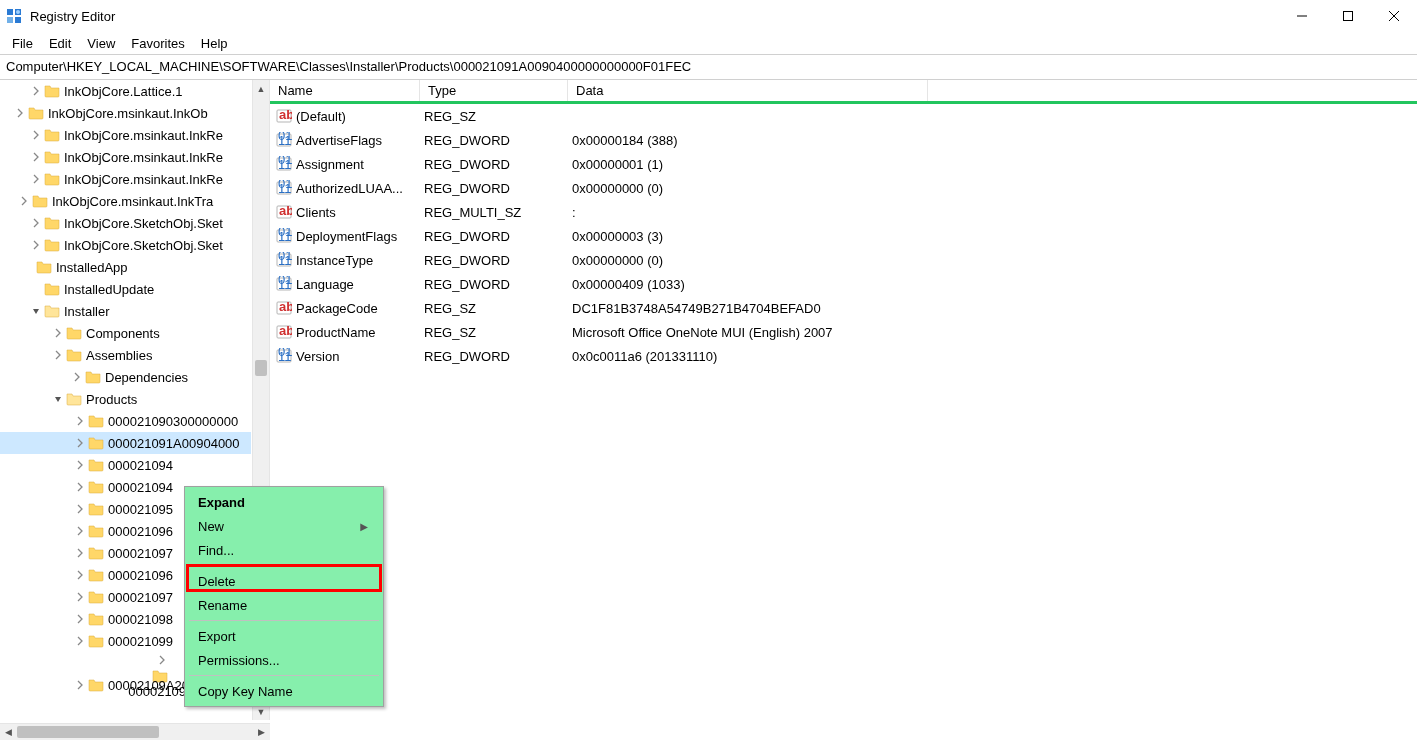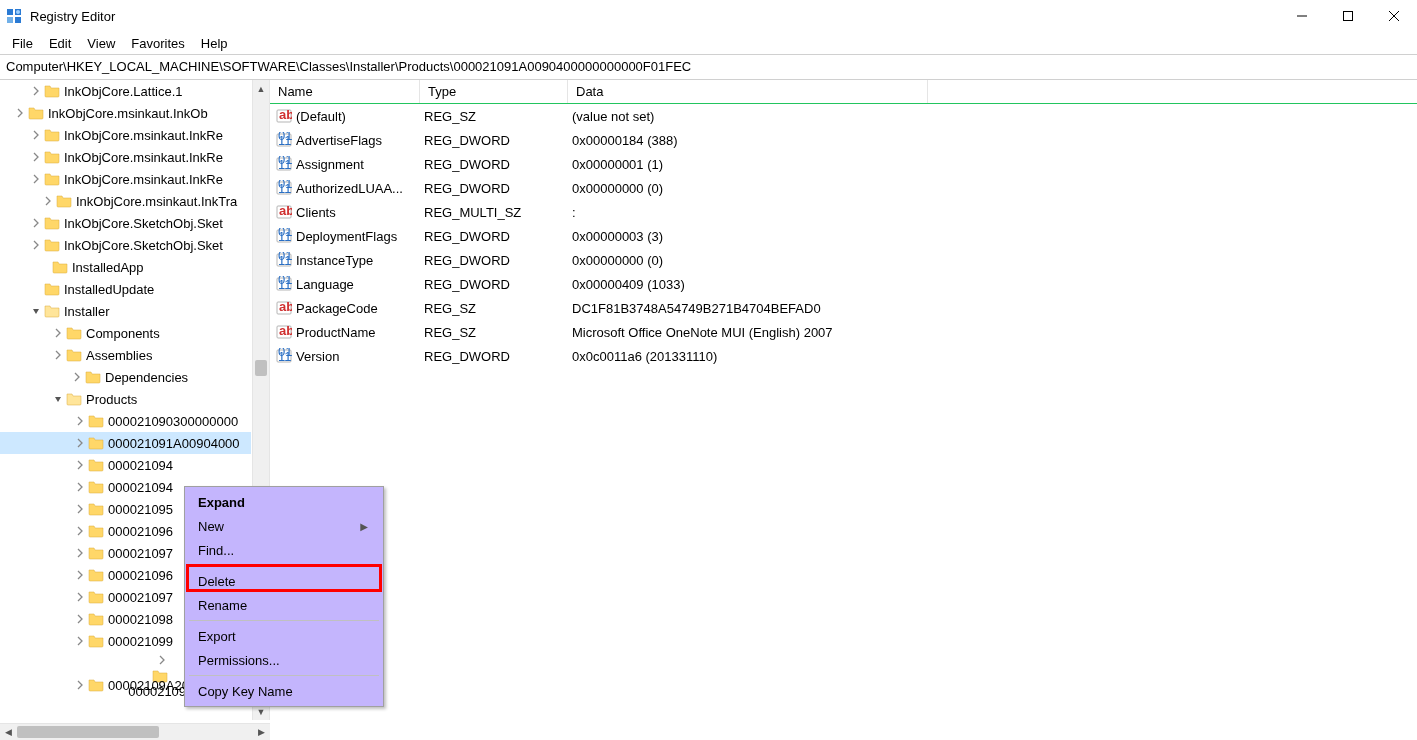--- a/index.html
+++ b/index.html
@@ -19,36 +19,36 @@
 .tree .row .chev { width: 16px; height: 16px; display: flex; align-items: center; justify-content: center; font-size: 11px; color: #777; flex-shrink:0; }
 .tree .row .chev.down { color:#555; }
 .tree .row .fold { width: 16px; height: 16px; flex-shrink:0; margin-right: 4px; display:inline-flex;align-items:center;justify-content:center;}
 .tree .row .lbl { }
 .tree .row.sel { background: #cde8ff; }
 .tree .row.sel .lbl { }
 .tree .vscroll { position: absolute; right: 0; top: 0; bottom: 0; width: 17px; background: #f0f0f0; border-left: 1px solid #e5e5e5; }
 .tree .vscroll .btn { height: 17px; display:flex;align-items:center;justify-content:center;color:#555;font-size:9px;}
 .tree .vscroll .thumb { position: absolute; left: 2px; right: 2px; top: 280px; height: 16px; background: #c0c0c0; border-radius:2px;}
 .grid { flex: 1; position: relative; }
-.grid .hdr { display: flex; border-bottom: 1px solid #22c55e; height: 24px; align-items: center; }
+.grid .hdr { display: flex; border-bottom: 3px solid #22c55e; height: 24px; align-items: center; }
 .grid .hdr .col { padding: 0 8px; border-right: 1px solid #e5e5e5; height: 100%; display:flex; align-items:center;}
 .grid .rows { }
 .grid .grow { display: flex; height: 24px; align-items: center; }
 .grid .grow .c1 { display: flex; align-items: center; padding-left: 6px;}
 .grid .grow .ricon { width: 16px; height: 16px; margin-right: 4px; flex-shrink:0; display:inline-flex;align-items:center;justify-content:center;}
 .grid .grow .c2 { padding-left: 4px; }
 .grid .grow .c3 { padding-left: 4px; }
 .col-name { width: 150px; }
 .col-type { width: 148px; }
 .col-data { width: 360px; }
 .hscroll { position: absolute; left: 0; right: 0; bottom: 0; height: 17px; background: #f0f0f0; border-top:1px solid #e5e5e5; display:flex;align-items:center;}
 .hscroll .btn { width:17px;height:17px;display:flex;align-items:center;justify-content:center;color:#555;font-size:9px;}
 .hscroll .track { flex:1; position:relative; height:100%; }
 .hscroll .thumb { position:absolute; left:0; width:60%; top:2px; bottom:2px; background:#c0c0c0; border-radius:2px;}
-.ctxmenu { position: absolute; left: 184px; top: 486px; width: 200px; background: #c4b5fd; border: 1px solid #a0a0a0; box-shadow: 2px 2px 3px rgba(0,0,0,0.25); padding: 3px; z-index: 100; }
+.ctxmenu { position: absolute; left: 184px; top: 486px; width: 200px; background: #86efac; border: 1px solid #a0a0a0; box-shadow: 2px 2px 3px rgba(0,0,0,0.25); padding: 3px; z-index: 100; }
 .ctxmenu .mitem { padding: 4px 12px 4px 10px; display:flex; align-items:center; height: 24px;}
 .ctxmenu .mitem .mlbl { flex:1; }
 .ctxmenu .mitem .mchev { font-size:10px; color:#555;}
 .ctxmenu .mitem.bold .mlbl { font-weight: 600; }
 .ctxmenu .sep { border-top: 1px solid #c0c0c0; margin: 3px 1px; }
 .highlight-box { position: absolute; border: 3px solid #ff0000; background: transparent; pointer-events: none; z-index: 200; }
 svg { display:block; }
 </style>
 </head>
 <body>
@@ -155,21 +155,21 @@
               <path d="M3 1 L7 5 L3 9" fill="none" stroke="#888" stroke-width="1.3"></path>
             </svg>
           </span>
           <span class="fold">
             <svg width="16" height="16" viewBox="0 0 16 16">
               <path d="M1 3h5l1 2h8v8a1 1 0 0 1-1 1H2a1 1 0 0 1-1-1z" fill="#ffd768" stroke="#d8a83a" stroke-width="0.5"></path>
             </svg>
           </span>
           <span class="lbl">InkObjCore.msinkaut.InkRe</span>
         </div>
-        <div class="row" style="padding-left: 40px;">
+        <div class="row" style="padding-left: 16px;">
           <span class="chev">
             <svg width="10" height="10">
               <path d="M3 1 L7 5 L3 9" fill="none" stroke="#888" stroke-width="1.3"></path>
             </svg>
           </span>
           <span class="fold">
             <svg width="16" height="16" viewBox="0 0 16 16">
               <path d="M1 3h5l1 2h8v8a1 1 0 0 1-1 1H2a1 1 0 0 1-1-1z" fill="#ffd768" stroke="#d8a83a" stroke-width="0.5"></path>
             </svg>
           </span>
@@ -194,21 +194,21 @@
               <path d="M3 1 L7 5 L3 9" fill="none" stroke="#888" stroke-width="1.3"></path>
             </svg>
           </span>
           <span class="fold">
             <svg width="16" height="16" viewBox="0 0 16 16">
               <path d="M1 3h5l1 2h8v8a1 1 0 0 1-1 1H2a1 1 0 0 1-1-1z" fill="#ffd768" stroke="#d8a83a" stroke-width="0.5"></path>
             </svg>
           </span>
           <span class="lbl">InkObjCore.SketchObj.Sket</span>
         </div>
-        <div class="row" style="padding-left: 36px;">
+        <div class="row" style="padding-left: 20px;">
           <span class="chev"></span>
           <span class="fold">
             <svg width="16" height="16" viewBox="0 0 16 16">
               <path d="M1 3h5l1 2h8v8a1 1 0 0 1-1 1H2a1 1 0 0 1-1-1z" fill="#ffd768" stroke="#d8a83a" stroke-width="0.5"></path>
             </svg>
           </span>
           <span class="lbl">InstalledApp</span>
         </div>
         <div class="row" style="padding-left: 28px;">
           <span class="chev"></span>
@@ -471,21 +471,20 @@
           <div class="c1 col-name">
             <span class="ricon">
               <svg width="16" height="16" viewBox="0 0 16 16">
                 <rect x="1" y="2" width="14" height="12" rx="1" fill="#fff" stroke="#b5b5b5"></rect>
                 <text x="3" y="11" font-size="8" font-weight="bold" fill="#d03030">ab</text>
               </svg>
             </span>
             <span>(Default)</span>
           </div>
           <div class="c2 col-type">REG_SZ</div>
-          <div class="c3 col-data">(value not set)</div>
         </div>
         <div class="grow">
           <div class="c1 col-name">
             <span class="ricon">
               <svg width="16" height="16" viewBox="0 0 16 16">
                 <rect x="1" y="2" width="14" height="12" rx="1" fill="#fff" stroke="#b5b5b5"></rect>
                 <text x="2" y="8" font-size="5" fill="#2a6fc4">011</text>
                 <text x="2" y="13" font-size="5" fill="#2a6fc4">110</text>
               </svg>
             </span>

